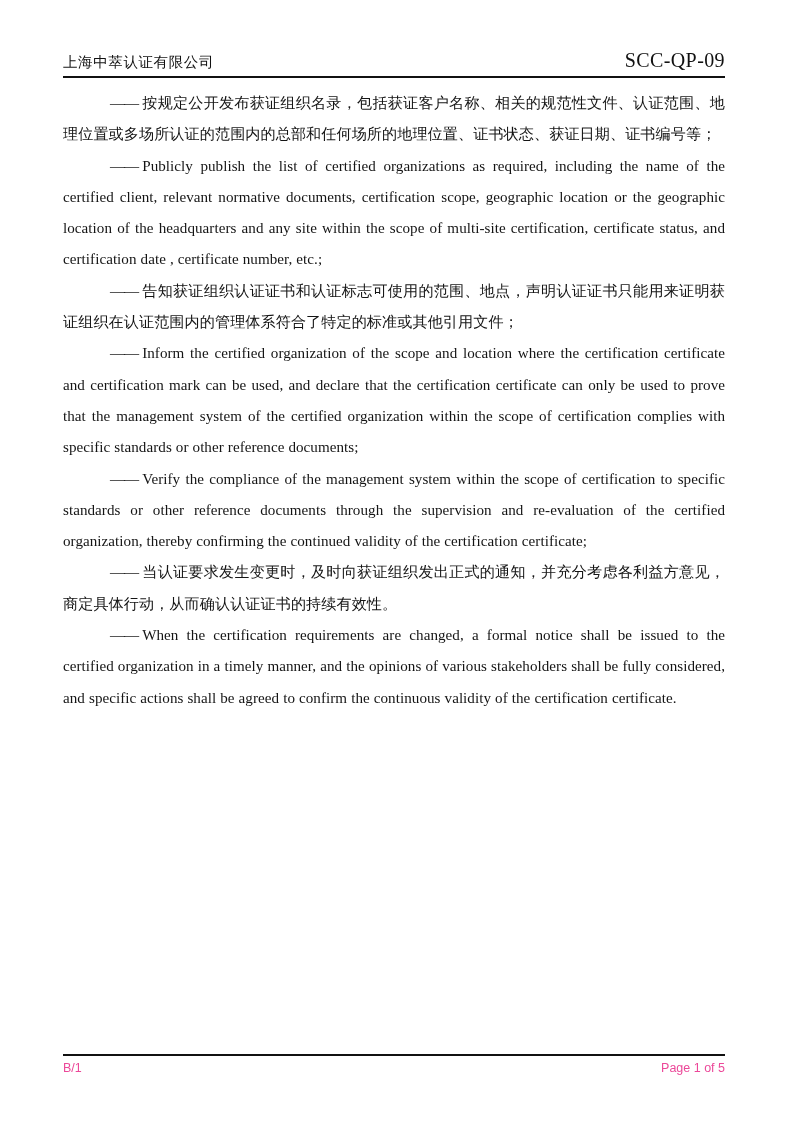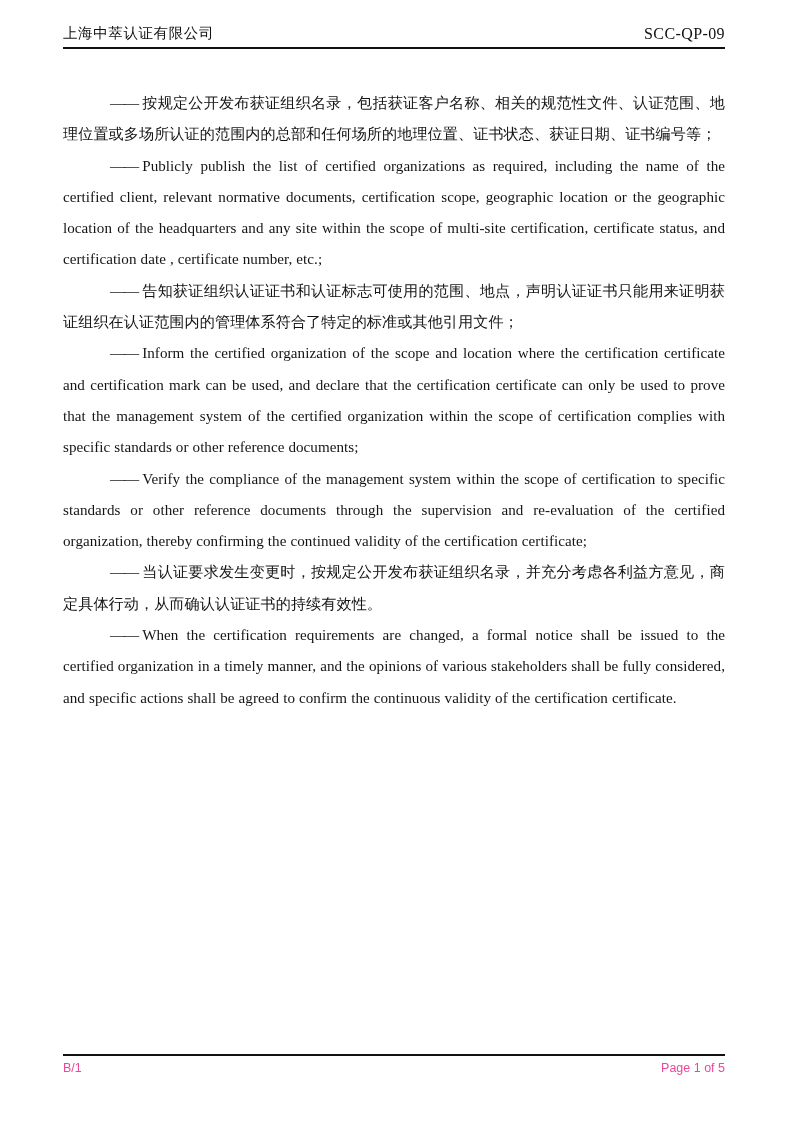--- a/index.html
+++ b/index.html
@@ -20,40 +20,40 @@
     margin: 0 auto;
     background: #ffffff;
     overflow: hidden;
     box-sizing: border-box;
   }
 
   
   .page-header {
     position: absolute;
     left: 63px;
-    top: 24px;
+    top: 49px;
     width: 662px;
     box-sizing: border-box;
   }
   .header-row {
     display: flex;
     align-items: flex-end;
     justify-content: space-between;
     padding-bottom: 4px;
   }
   .header-left {
     font-family: "Liberation Serif", "DejaVu Serif", serif;
     font-size: 14.5px;
     letter-spacing: 0.6px;
     color: #111;
     white-space: nowrap;
   }
   .header-right {
     font-family: "Liberation Serif", "DejaVu Serif", serif;
-    font-size: 16px;
+    font-size: 20px;
     letter-spacing: 0.4px;
     color: #111;
     white-space: nowrap;
   }
   .header-rule {
     border: 0;
     border-top: 2.4px solid #111;
     margin: 0;
   }
 
@@ -147,21 +147,21 @@
     <hr class="header-rule">
   </div>
 
   <div class="content">
 
       <p class="item cn hang-cn"><span class="dash">——</span><span class="dash-sp"></span><span class="body">按规定公开发布获证组织名录，包括获证客户名称、相关的规范性文件、认证范围、地理位置或多场所认证的范围内的总部和任何场所的地理位置、证书状态、获证日期、证书编号等；</span></p>
       <p class="item en hang"><span class="dash">——</span><span class="dash-sp"></span><span class="body">Publicly publish the list of certified organizations as required, including the name of the certified client, relevant normative documents, certification scope, geographic location or the geographic location of the headquarters and any site within the scope of multi-site certification, certificate status, and certification date , certificate number, etc.;</span></p>
       <p class="item cn hang-cn"><span class="dash">——</span><span class="dash-sp"></span><span class="body">告知获证组织认证证书和认证标志可使用的范围、地点，声明认证证书只能用来证明获证组织在认证范围内的管理体系符合了特定的标准或其他引用文件；</span></p>
       <p class="item en hang"><span class="dash">——</span><span class="dash-sp"></span><span class="body">Inform the certified organization of the scope and location where the certification certificate and certification mark can be used, and declare that the certification certificate can only be used to prove that the management system of the certified organization within the scope of certification complies with specific standards or other reference documents;</span></p>
       <p class="item en hang"><span class="dash">——</span><span class="dash-sp"></span><span class="body">Verify the compliance of the management system within the scope of certification to specific standards or other reference documents through the supervision and re-evaluation of the certified organization, thereby confirming the continued validity of the certification certificate;</span></p>
-      <p class="item cn hang-cn"><span class="dash">——</span><span class="dash-sp"></span><span class="body">当认证要求发生变更时，按规定公开发布获证组织名录，并充分考虑各利益方意见，商定具体行动，从而确认认证证书的持续有效性。</span></p>
+      <p class="item cn hang-cn"><span class="dash">——</span><span class="dash-sp"></span><span class="body">当认证要求发生变更时，及时向获证组织发出正式的通知，并充分考虑各利益方意见，商定具体行动，从而确认认证证书的持续有效性。</span></p>
       <p class="item en hang"><span class="dash">——</span><span class="dash-sp"></span><span class="body">When the certification requirements are changed, a formal notice shall be issued to the certified organization in a timely manner, and the opinions of various stakeholders shall be fully considered, and specific actions shall be agreed to confirm the continuous validity of the certification certificate.</span></p>
     </div>
 
   <div class="page-footer">
     <hr class="footer-rule">
     <div class="footer-row">
       <span class="footer-left">B/1</span>
       <span class="footer-right">Page 1 of 5</span>
     </div>
   </div>

